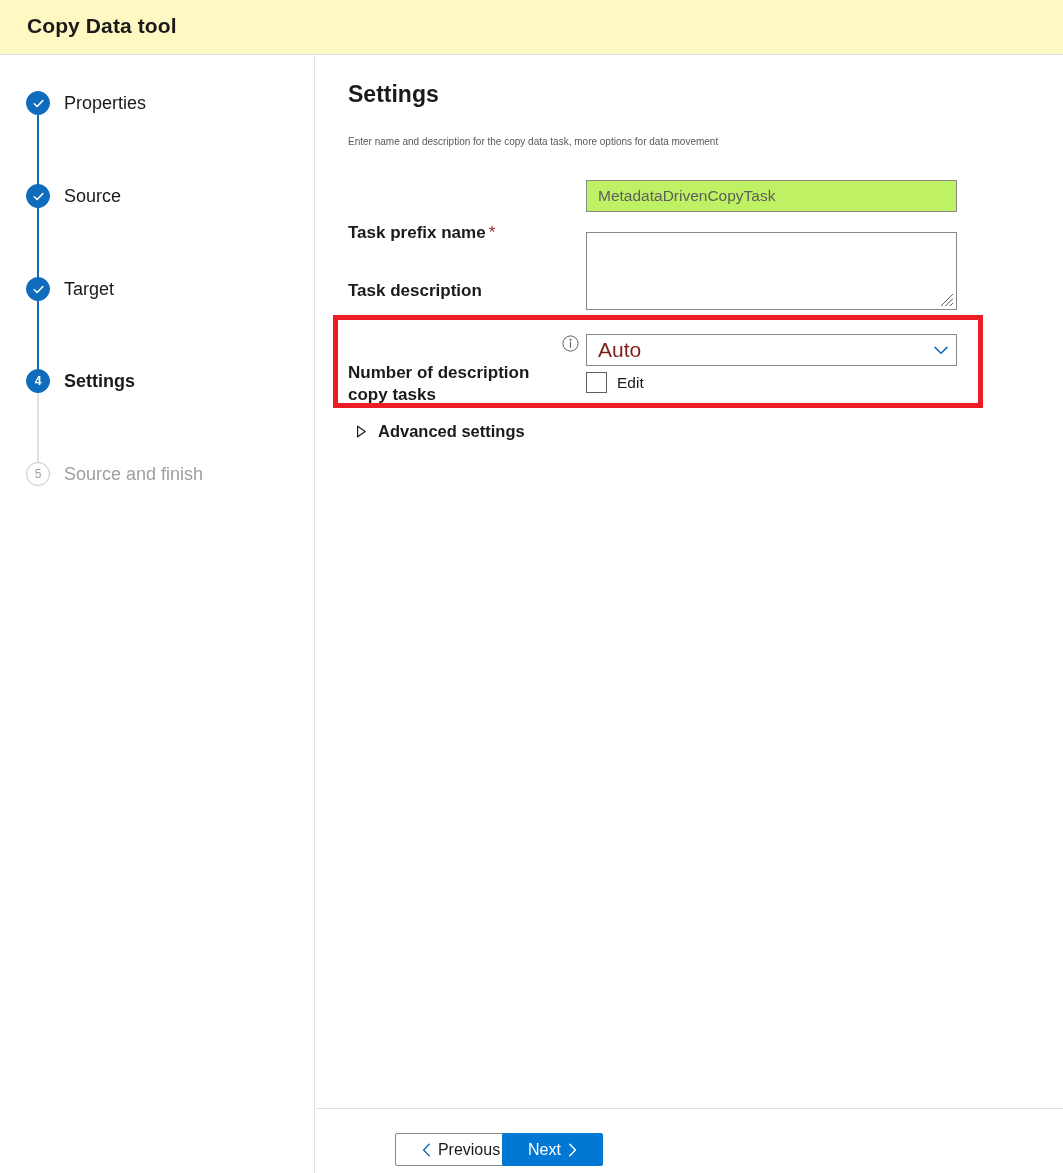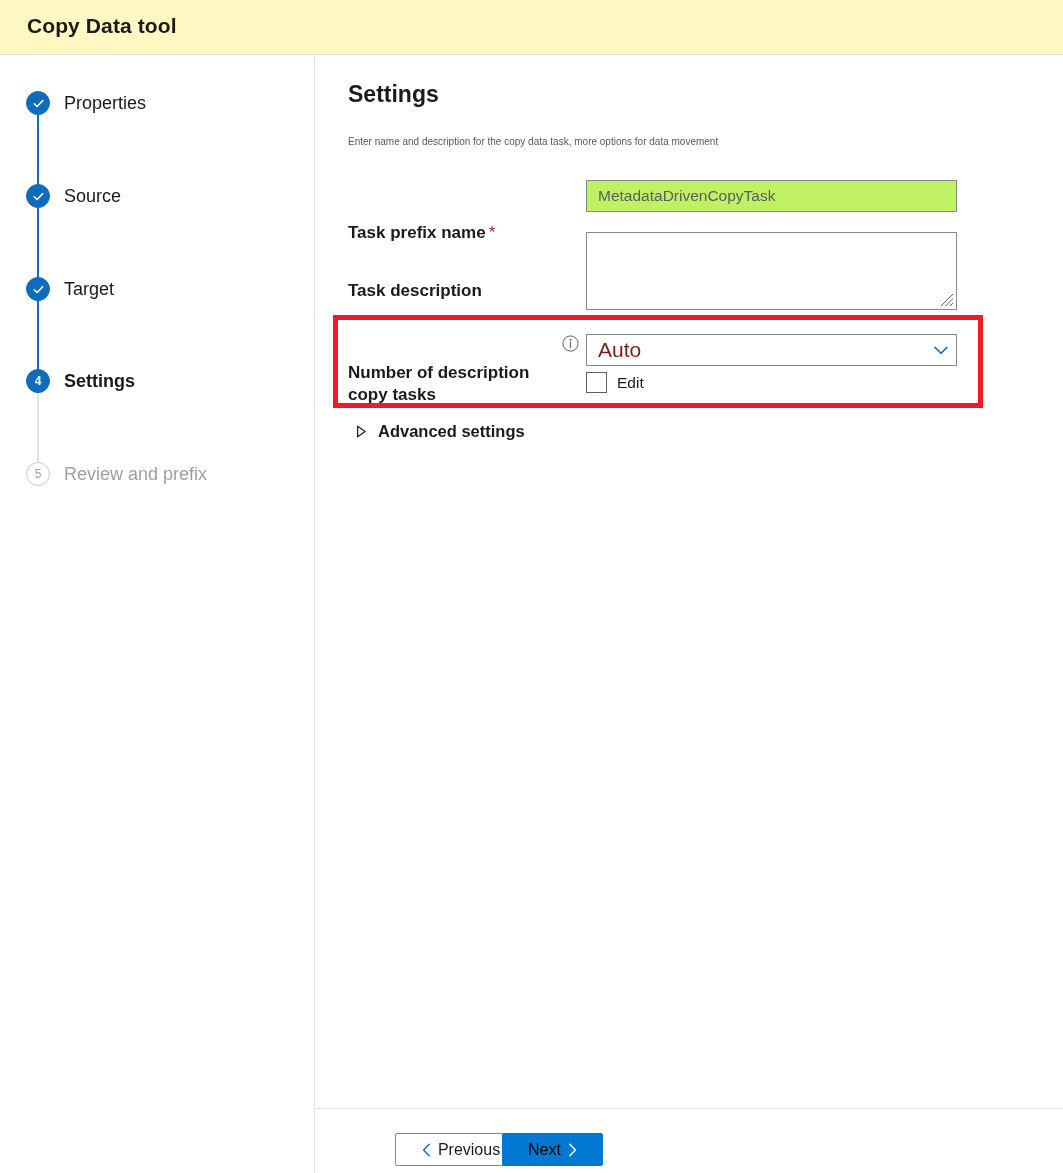--- a/index.html
+++ b/index.html
@@ -296,21 +296,21 @@
   }
   .btn-secondary {
     border: 1px solid #8a8886;
     background: #ffffff;
     color: #1b1a19;
     margin-left: 47px;
   }
   .btn-primary {
     border: 1px solid #0078d4;
     background: #0078d4;
-    color: #000000;
+    color: #ffffff;
   }
   .btn-chevron {
     display: flex;
     align-items: center;
   }
 </style>
 </head>
 <body>
 
 <div class="window-header">
@@ -356,21 +356,21 @@
       <div class="step-marker current">
         <span class="step-num">4</span>
       </div>
       <div class="step-label">Settings</div>
     </div>
 
     <div class="step is-pending" style="top:404px;">
       <div class="step-marker pending">
         <span class="step-num">5</span>
       </div>
-      <div class="step-label">Review and prefix</div>
+      <div class="step-label">Source and finish</div>
     </div>
 
   </div>
 </div>
 
 <div class="content-pane">
 
   <div class="panel-title">Settings</div>
   <div class="panel-subtitle">Enter name and description for the copy data task, more options for data movement</div>
 

